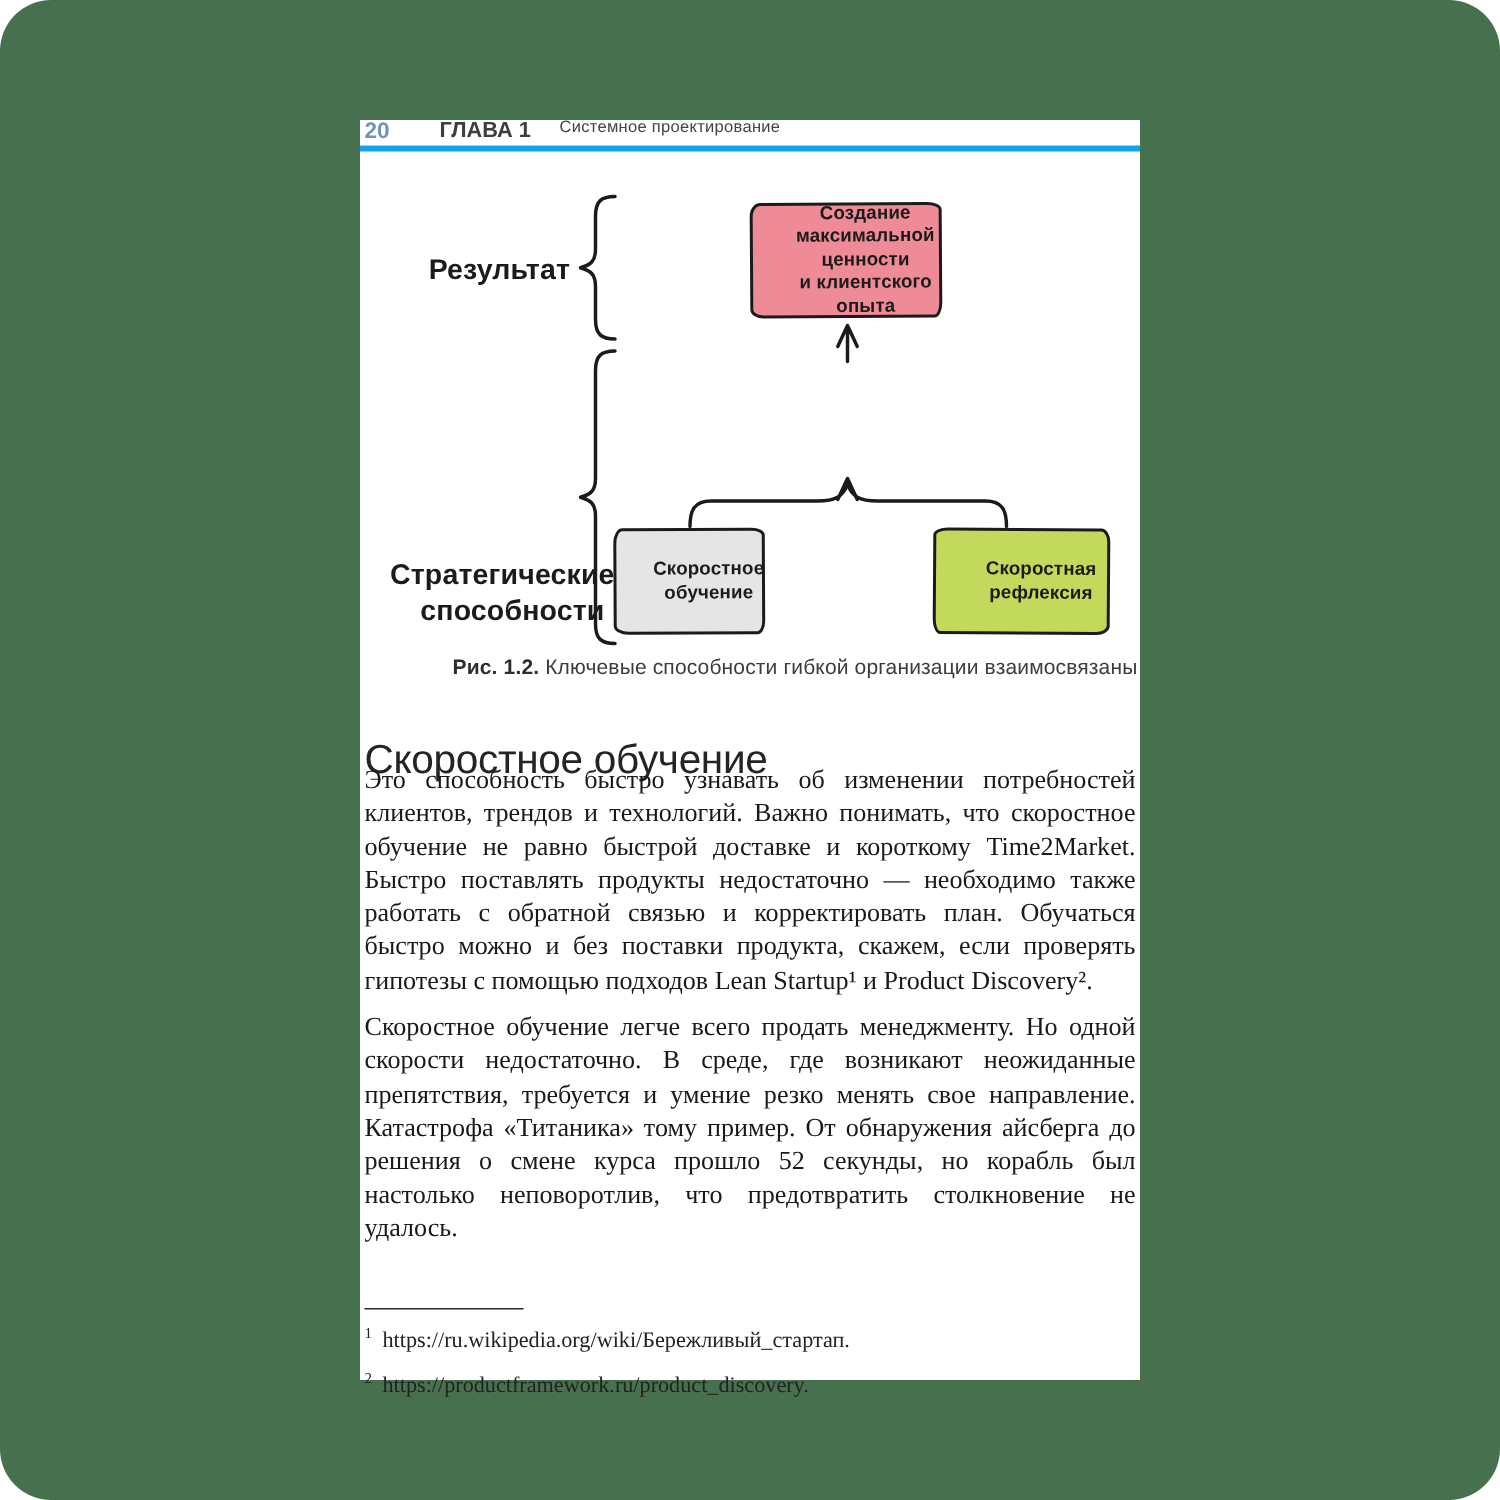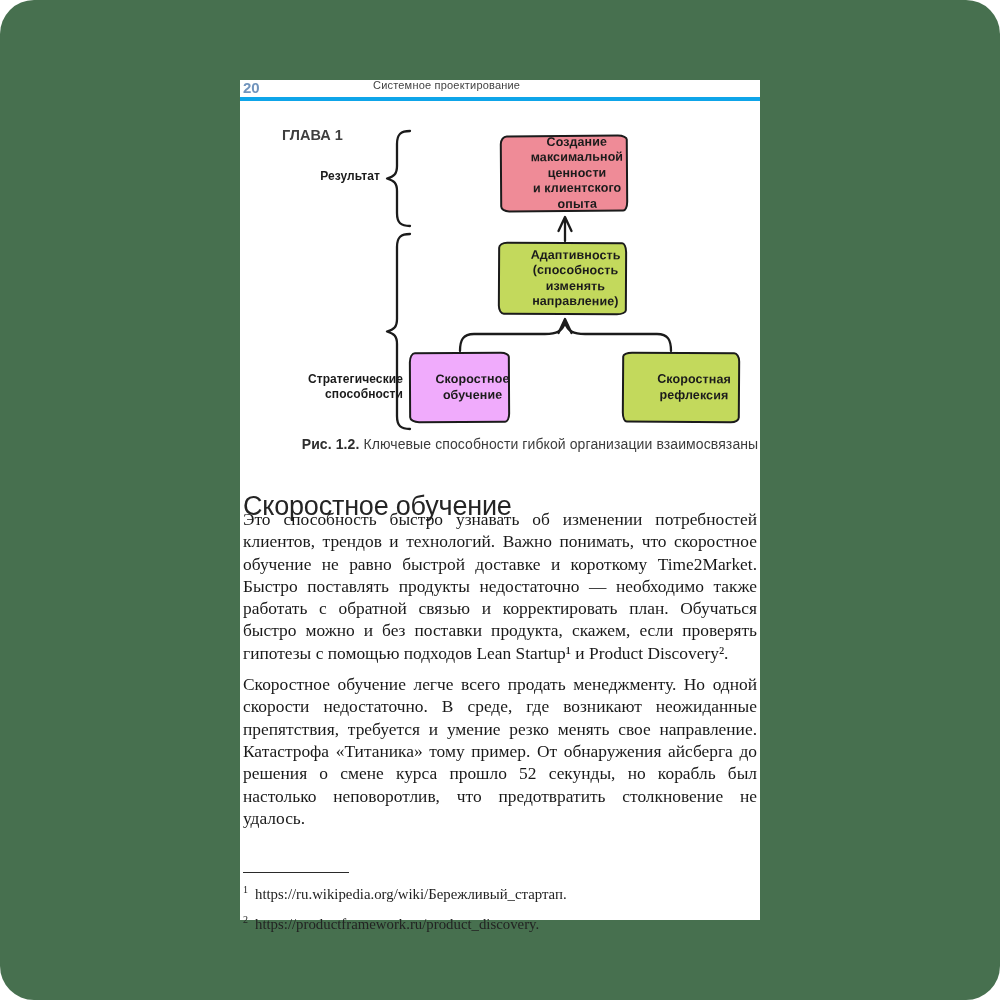--- a/index.html
+++ b/index.html
@@ -3,35 +3,35 @@
 <meta charset="utf-8">
 <style>
   html,body{margin:0;padding:0;background:#ffffff;}
   body{width:1000px;height:1000px;font-family:"Liberation Sans",sans-serif;}
   .canvas{position:relative;width:1000px;height:1000px;border-radius:34px;overflow:hidden;}
   .page{position:absolute;left:240px;top:80px;width:520px;height:840px;background:#ffffff;}
 
   
   .page-header{position:absolute;top:0;left:0;width:100%;height:17px;border-bottom:4px solid #0ea5e9;}
   .pg-num{position:absolute;left:3px;top:-1px;font-size:15px;font-weight:bold;color:#7094bd;}
-  .pg-chapter{position:absolute;left:42px;top:-1px;font-size:14.5px;font-weight:bold;color:#3e3e3e;margin-top:48px;}
+  .pg-chapter{position:absolute;left:53px;top:-1px;font-size:14.5px;font-weight:bold;color:#3e3e3e;}
   .pg-chtitle{position:absolute;left:133px;top:-1px;font-size:11px;color:#434343;letter-spacing:.2px;}
 
   
   .figure{position:absolute;left:0;top:48px;width:520px;height:308px;}
   .figure svg{position:absolute;left:0;top:0;}
   .sketch-box{position:absolute;box-sizing:border-box;border:2.4px solid #1b1b1b;
     display:flex;align-items:center;justify-content:center;text-align:center;
     font-size:12.5px;line-height:1.24;font-weight:bold;color:#1b1b1b;
     white-space:pre-line;letter-spacing:.1px;padding-left:26px;}
   .bx-top{left:260px;top:7px;width:128px;height:77px;border-radius:7px 10px 5px 9px/9px 5px 10px 6px;transform:rotate(-.4deg);}
   .bx-mid{left:258px;top:114px;width:129px;height:73px;border-radius:9px 5px 10px 6px/6px 10px 5px 9px;transform:rotate(.3deg);}
   .bx-bl{left:169px;top:224px;width:101px;height:71px;border-radius:6px 9px 5px 10px/10px 5px 9px 6px;transform:rotate(-.3deg);}
   .bx-br{left:382px;top:224px;width:118px;height:71px;border-radius:10px 6px 9px 5px/5px 9px 6px 10px;transform:rotate(.4deg);}
-  .fig-label{position:absolute;font-size:12px;line-height:1.25;font-weight:bold;color:#1b1b1b;white-space:pre-line;letter-spacing:.1px;}
+  .fig-label{position:absolute;font-size:19px;line-height:1.25;font-weight:bold;color:#1b1b1b;white-space:pre-line;letter-spacing:.1px;}
   .lbl-result{left:0;top:41px;width:140px;text-align:right;}
   .lbl-strategic{left:20px;top:244px;width:143px;text-align:right;}
 
   .caption{position:absolute;left:0;top:356px;width:580px;text-align:center;font-size:14px;color:#3c3c3c;letter-spacing:.1px;}
   .caption .cap-b{font-weight:bold;color:#2e2e2e;}
 
   .heading{position:absolute;left:3px;top:391px;font-size:27px;line-height:34px;font-weight:400;color:#242424;letter-spacing:-.2px;}
 
   .bodytext{position:absolute;left:3px;top:428px;width:514px;}
   .bodytext p{margin:0 0 9px 0;font-family:"Liberation Serif",serif;font-size:17.4px;line-height:22.3px;color:#191919;text-align:justify;}
@@ -67,25 +67,21 @@
 
       <div class="fig-label lbl-result">Результат</div>
       <div class="fig-label lbl-strategic">Стратегические
 способности</div>
 
       <div class="sketch-box bx-top" style="background: rgb(239, 139, 151);">Создание
 максимальной
 ценности
 и клиентского
 опыта</div>
-      <div class="sketch-box bx-mid" style="background: rgb(195, 217, 92);">Адаптивность
-(способность
-изменять
-направление)</div>
-      <div class="sketch-box bx-bl" style="background: #f0abfc;">Скоростное
+      <div class="sketch-box bx-bl" style="background: #e5e5e5;">Скоростное
 обучение</div>
       <div class="sketch-box bx-br" style="background: rgb(195, 217, 92);">Скоростная
 рефлексия</div>
     </div>
 
     <div class="caption">
       <span class="cap-b">Рис. 1.2.</span>
       <span>Ключевые способности гибкой организации взаимосвязаны</span>
     </div>
 

